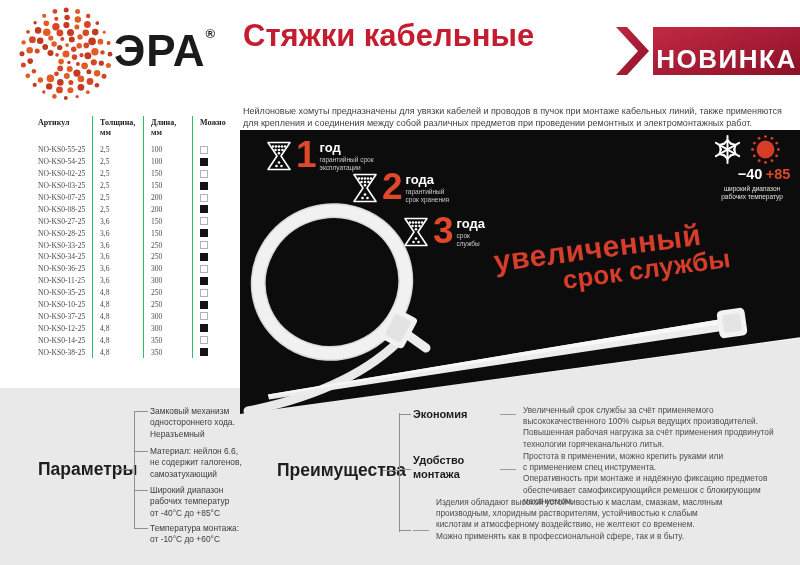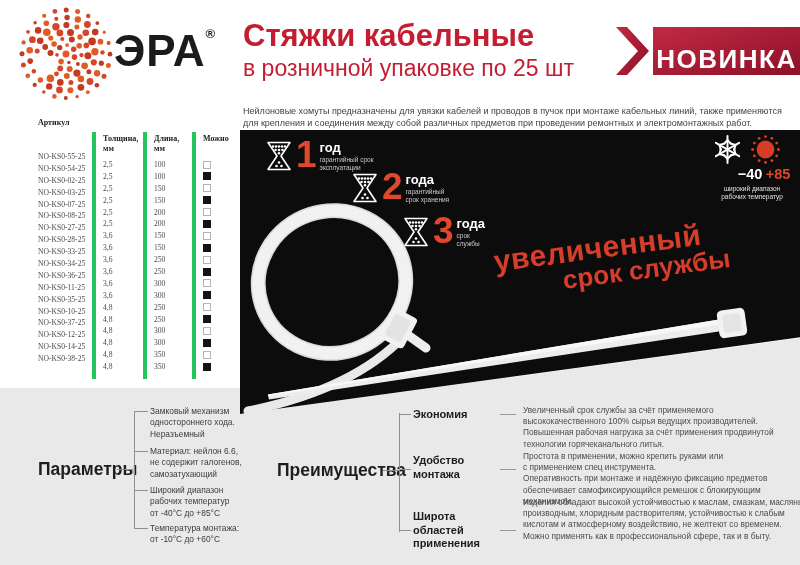--- a/index.html
+++ b/index.html
@@ -21,21 +21,21 @@
   .badge-text{position:absolute;left:653px;top:27px;width:147px;height:64px;display:flex;
               align-items:center;justify-content:center;color:#fff;font-size:26px;font-weight:bold;
               letter-spacing:1.5px;}
 
   
   .spec-table{position:absolute;left:36px;top:116px;width:200px;font-size:7.6px;color:#4a4a4a;}
   .t-row{display:grid;grid-template-columns:56px 51px 49px 44px;height:11.9px;align-items:center;font-family:Liberation Serif, serif;}
   .t-head{height:28px;align-items:start;font-weight:bold;font-size:8px;color:#222;}
   .t-cell{height:100%;display:flex;align-items:center;padding-left:2px;box-sizing:border-box;}
   .t-head .t-cell{align-items:flex-start;white-space:pre-line;line-height:9.5px;padding-top:2px;}
-  .c-mid,.c-swatch{border-left:4px solid #22c55e;padding-left:7px;margin-top:16px;}
+  .c-mid,.c-swatch{border-left:1px solid #22c55e;padding-left:7px;}
   .swatch{width:8px;height:8px;display:inline-block;box-sizing:border-box;}
   .swatch.white{background:#fff;border:1px solid #b3b3b3;}
   .swatch.black{background:#141414;border:1px solid #141414;}
 
   
   .panel{position:absolute;left:240px;top:130px;width:560px;height:284px;background:#0c0c0c;
          clip-path:polygon(0 0,100% 0,100% 73%,0 100%);}
   .warranty-item{position:absolute;display:flex;align-items:flex-start;}
   .warranty-item:nth-child(1){left:26px;top:10px;}
   .warranty-item:nth-child(2){left:112px;top:42px;}
@@ -200,21 +200,20 @@
       <circle cx="71.8" cy="88.2" r="1.9" fill="#e15b25"></circle>
       <circle cx="61.1" cy="92.6" r="1.6" fill="#d64527"></circle>
       <circle cx="49.8" cy="94.0" r="2.0" fill="#c23a20"></circle>
       <circle cx="38.4" cy="92.4" r="2.3" fill="#e15b25"></circle>
     </svg>
   <div class="brand-word">
     <span>ЭРА</span><span class="brand-reg">®</span>
   </div>
 
   <div class="page-title">Стяжки кабельные</div>
-  <div class="page-subtitle">в розничной упаковке по 25 шт</div>
   <div class="page-desc">Нейлоновые хомуты предназначены для увязки кабелей и проводов в пучок при монтаже кабельных линий, также применяются
 для крепления и соединения между собой различных предметов при проведении ремонтных и электромонтажных работ.</div>
 
   <svg class="badge-svg" width="184" height="48" viewBox="0 0 184 48">
     <defs>
       <linearGradient id="bgrad" x1="0" y1="0" x2="1" y2="1">
         <stop offset="0" stop-color="#c22943"></stop>
           <stop offset="1" stop-color="#8c1128"></stop>
       </linearGradient>
     </defs>
@@ -573,23 +572,20 @@
     <div class="adv-label">Удобство
 монтажа</div>
     <span class="adv-dash"></span>
     <div class="adv-text">Простота в применении, можно крепить руками или
 с применением спец инструмента.
 Оперативность при монтаже и надёжную фиксацию предметов
 обеспечивает самофиксирующийся ремешок с блокирующим
 механизмом.</div>
   </div>
       <div class="adv-item">
-    <div class="adv-label">Широта
-областей
-применения</div>
     <span class="adv-dash"></span>
     <div class="adv-text">Изделия  обладают  высокой устойчивостью к маслам, смазкам, масляным
 производным, хлоридным растворителям, устойчивостью к слабым
 кислотам и атмосферному воздействию, не желтеют со временем.
 Можно применять как в профессиональной сфере, так и в быту.</div>
   </div>
     </div>
 
 </div>
 

